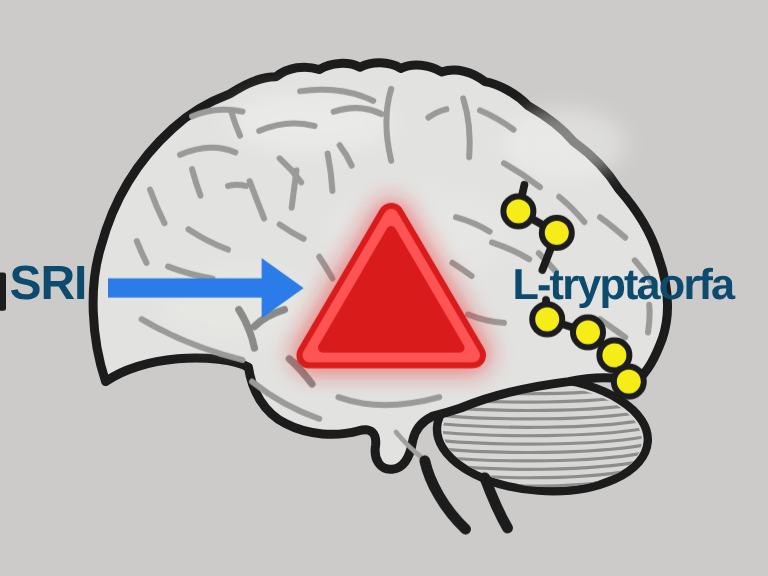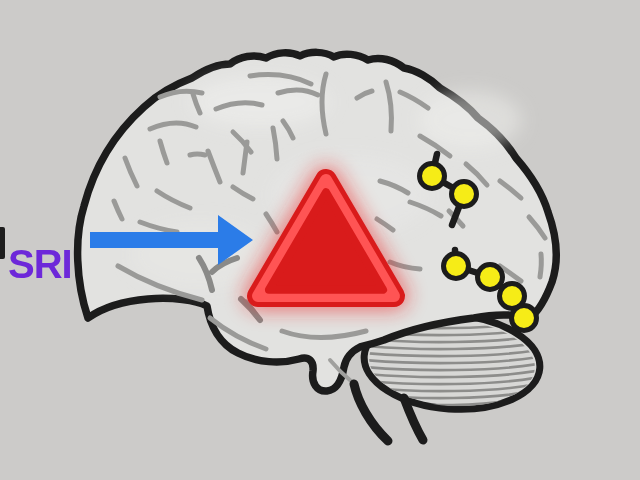--- a/index.html
+++ b/index.html
@@ -3,23 +3,22 @@
 <meta charset="utf-8">
 <style>
   html,body{margin:0;padding:0;}
   .stage{
     position:relative;width:640px;height:480px;overflow:hidden;
     background:#cccbc9;
     font-family:"Liberation Sans","DejaVu Sans",sans-serif;
   }
   .illustration{position:absolute;left:0;top:0;}
   .label{
-    position:absolute;color:#6d28d9;font-weight:bold;white-space:nowrap;
+    position:absolute;color:#0c4a6e;font-weight:bold;white-space:nowrap;
     line-height:1;
-    margin-top:28px;
   }
   .label-left{left:8px;top:216px;font-size:40px;letter-spacing:-1px;}
   .label-right{left:427px;top:219px;font-size:36px;letter-spacing:-1.5px;}
   .letter-fragment{
     position:absolute;left:-2px;top:227px;width:7px;height:32px;
     background:#1d1d1d;border-radius:2px;
   }
 </style>
 </head>
 <body>
@@ -171,14 +170,15 @@
       </g>
       <circle cx="456" cy="266" r="12.5" fill="#f6ec17" stroke="#1c1c1c" stroke-width="5"></circle>
       <circle cx="490" cy="277" r="12.5" fill="#f6ec17" stroke="#1c1c1c" stroke-width="5"></circle>
       <circle cx="512" cy="296" r="12.5" fill="#f6ec17" stroke="#1c1c1c" stroke-width="5"></circle>
       <circle cx="524" cy="318" r="12.5" fill="#f6ec17" stroke="#1c1c1c" stroke-width="5"></circle>
     </g>
   </svg>
 
   <div class="letter-fragment"></div>
   <div class="label label-left">SRI</div>
+  <div class="label label-right">L-tryptaorfa</div>
 
 </div>
 
 </body></html>

